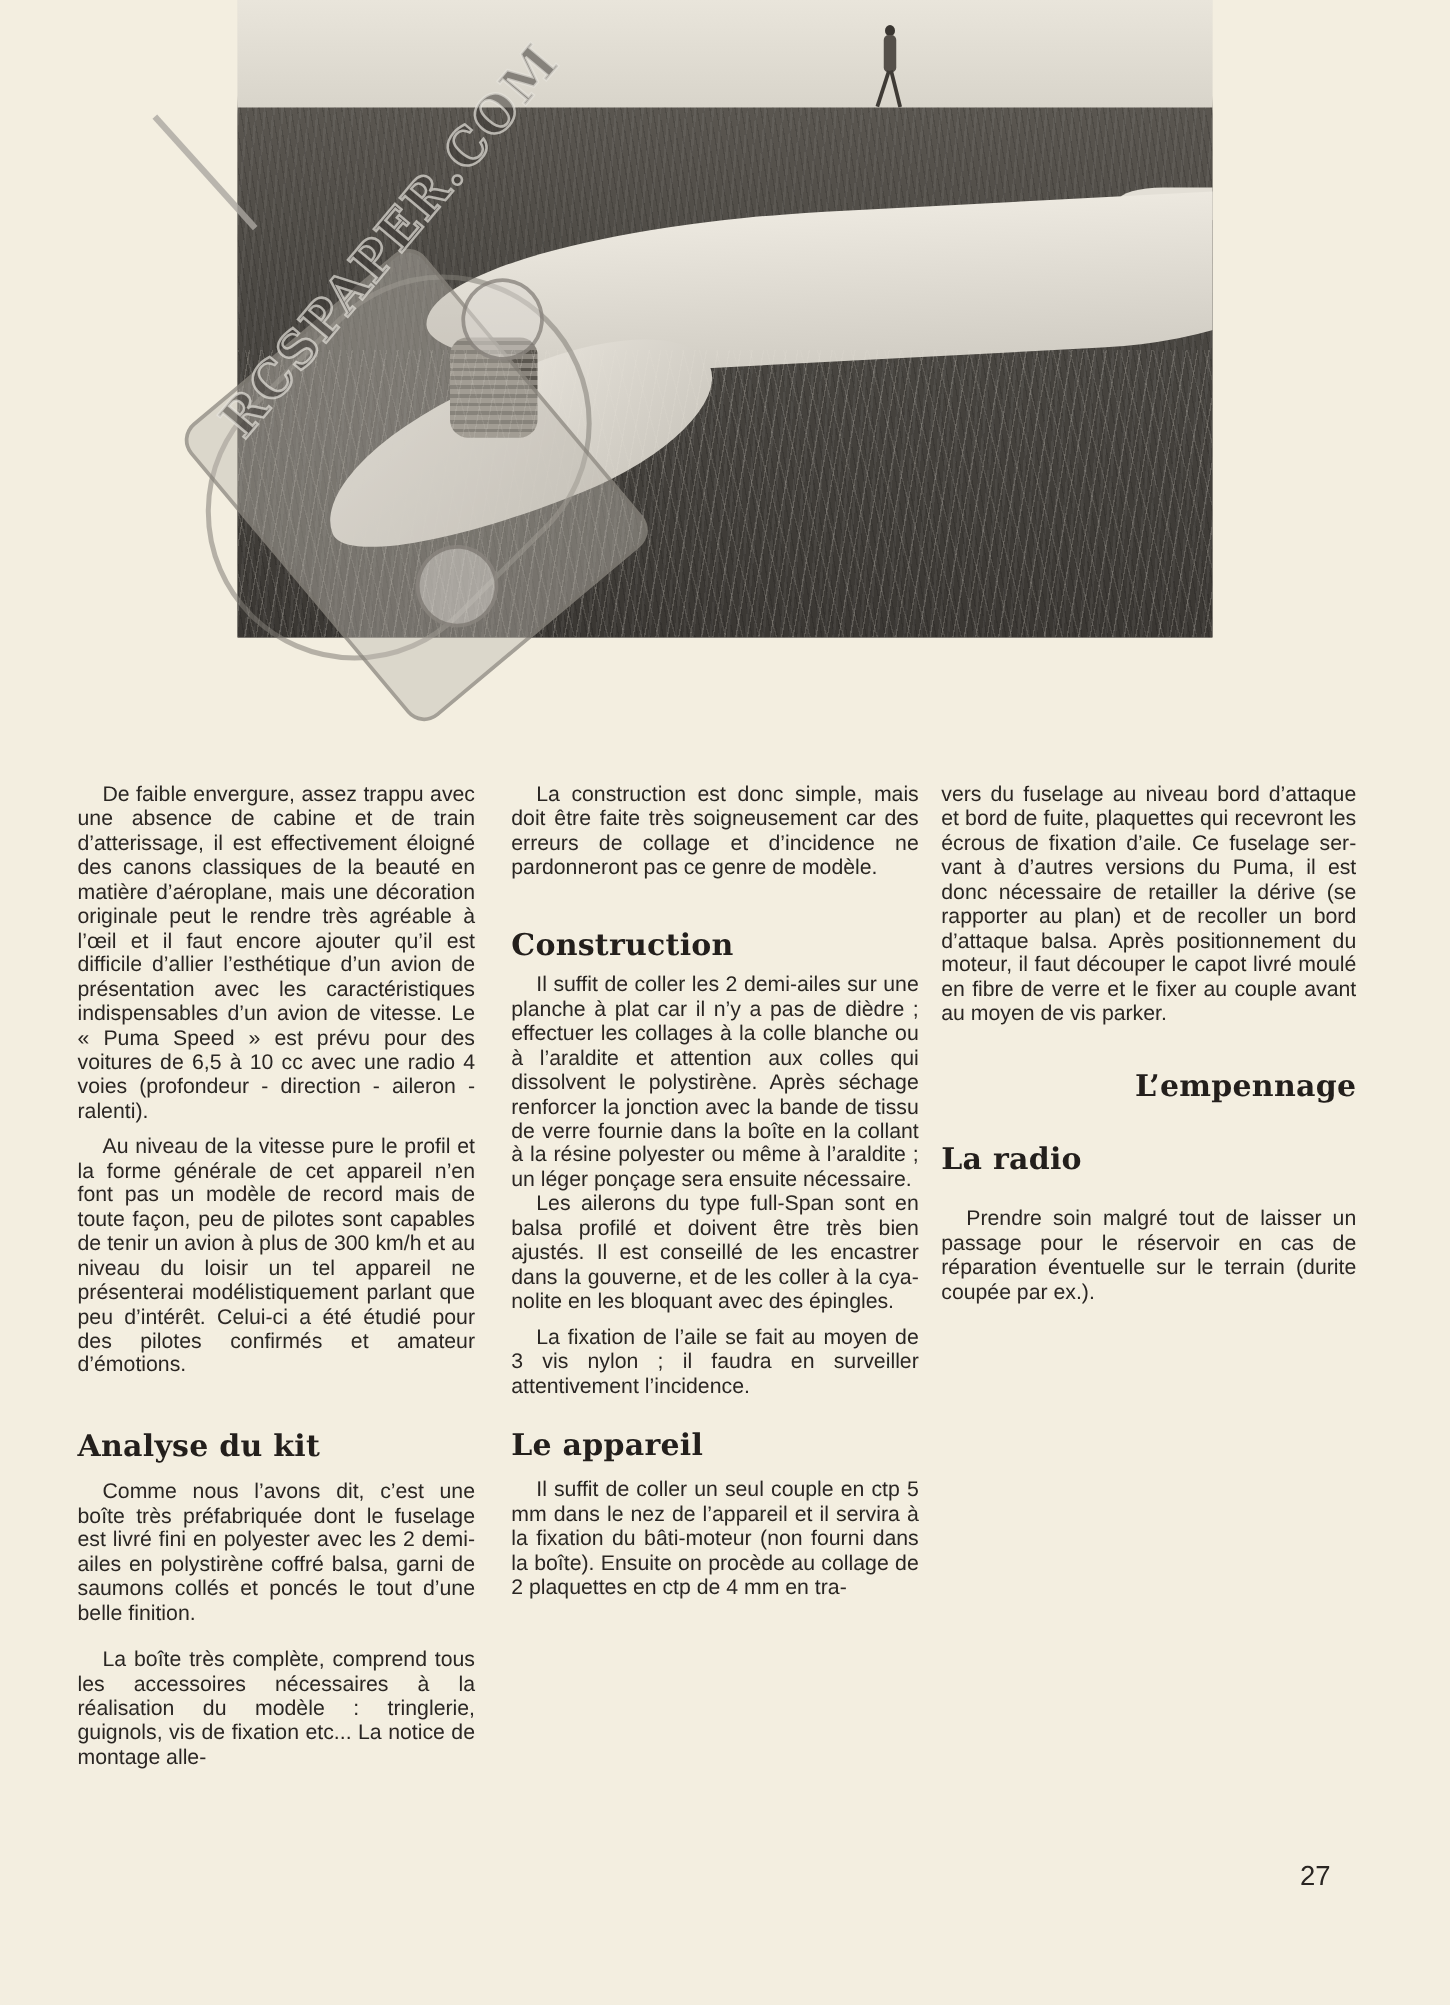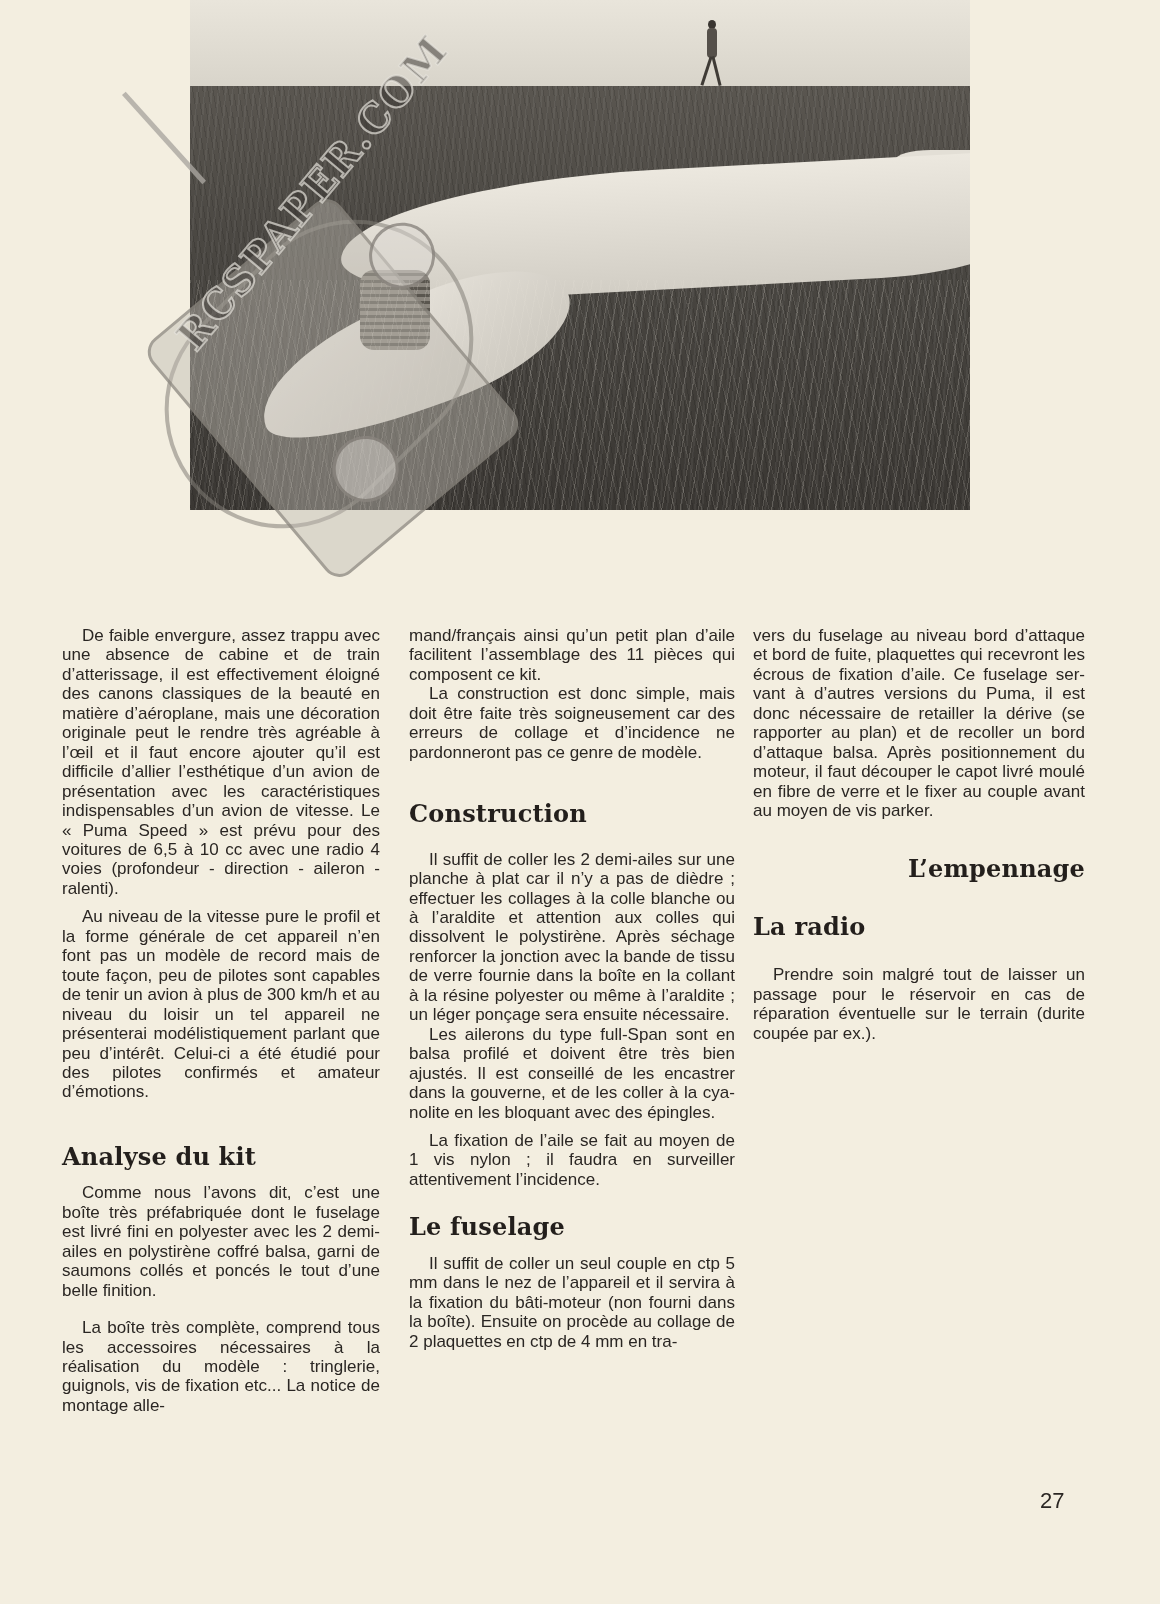--- a/index.html
+++ b/index.html
@@ -66,21 +66,21 @@
   .col p.gap { margin-top: 9px; }
   .col p.noindent { text-indent: 0; }
   .col1 { left: 62px; width: 318px; }
   .col2 { left: 409px; width: 326px; }
   .col3 { left: 753px; width: 332px; }
   h2 {
     font-family: "DejaVu Serif", "Liberation Serif", serif; font-weight: bold;
     font-size: 24px; letter-spacing: 0.2px; margin: 0; color: #231f1c; text-align: left;
   }
   .col1 h2 { margin-top: 45px; margin-bottom: 17px; }
-  .col2 h2.h-construction { margin-top: 42px; margin-bottom: 26px; }
+  .col2 h2.h-construction { margin-top: 42px; margin-bottom: 13px; }
   .col2 h2.h-fuselage { margin-top: 28px; margin-bottom: 17px; }
   .col3 h2.h-empennage { margin-top: 38px; margin-bottom: 16px; text-align: right; }
   .col3 h2.h-radio { margin-top: 39px; margin-bottom: 29px; }
   .pagenum { position: absolute; left: 1040px; top: 1488px; font-size: 22px; color: #2a2623; }
 </style>
 </head>
 <body>
 
 <div class="photo">
   <div class="sky"></div>
@@ -110,27 +110,26 @@
 
 <div class="col col1">
   <p>De faible envergure, assez trappu avec une absence de cabine et de train d’atterissage, il est effectivement éloigné des canons classiques de la beauté en matière d’aéroplane, mais une décoration originale peut le rendre très agréable à l’œil et il faut encore ajouter qu’il est difficile d’allier l’esthétique d’un avion de présentation avec les caractéristi­ques indispensables d’un avion de vitesse. Le « Puma Speed » est prévu pour des voitures de 6,5 à 10 cc avec une radio 4 voies (pro­fondeur - direction - aileron - ralenti).</p>
   <p class="gap">Au niveau de la vitesse pure le profil et la forme générale de cet appareil n’en font pas un modèle de record mais de toute façon, peu de pilotes sont capables de tenir un avion à plus de 300 km/h et au niveau du loisir un tel appareil ne présenterai modélistiquement par­lant que peu d’intérêt. Celui-ci a été étudié pour des pilotes confir­més et amateur d’émotions.</p>
   <h2>Analyse du kit</h2>
   <p>Comme nous l’avons dit, c’est une boîte très préfabriquée dont le fuselage est livré fini en polyester avec les 2 demi-ailes en polysti­rène coffré balsa, garni de sau­mons collés et poncés le tout d’une belle finition.</p>
   <p class="gap" style="margin-top:18px">La boîte très complète, com­prend tous les accessoires néces­saires à la réalisation du modèle : tringlerie, guignols, vis de fixation etc... La notice de montage alle-</p>
 </div>
 
 <div class="col col2">
-  <p class="noindent">mand/français ainsi qu’un petit plan d’aile facilitent l’assemblage des 11 pièces qui composent ce kit.</p>
   <p>La construction est donc simple, mais doit être faite très soi­gneusement car des erreurs de collage et d’incidence ne pardon­neront pas ce genre de modèle.</p>
   <h2 class="h-construction">Construction</h2>
   <p>Il suffit de coller les 2 demi-ailes sur une planche à plat car il n’y a pas de dièdre ; effectuer les collages à la colle blanche ou à l’araldite et attention aux colles qui dissolvent le polystirène. Après séchage renforcer la jonction avec la bande de tissu de verre fournie dans la boîte en la collant à la résine polyester ou même à l’aral­dite ; un léger ponçage sera ensuite nécessaire.</p>
   <p>Les ailerons du type full-Span sont en balsa profilé et doivent être très bien ajustés. Il est conseillé de les encastrer dans la gouverne, et de les coller à la cya­nolite en les bloquant avec des épingles.</p>
-  <p class="gap">La fixation de l’aile se fait au moyen de 1 vis nylon ; il faudra en surveiller attentivement l’inci­dence.</p>
-  <h2 class="h-fuselage">Le fuselage</h2>
+  <p class="gap">La fixation de l’aile se fait au moyen de 3 vis nylon ; il faudra en surveiller attentivement l’inci­dence.</p>
+  <h2 class="h-fuselage">Le appareil</h2>
   <p>Il suffit de coller un seul couple en ctp 5 mm dans le nez de l’appa­reil et il servira à la fixation du bâti-moteur (non fourni dans la boîte). Ensuite on procède au collage de 2 plaquettes en ctp de 4 mm en tra-</p>
 </div>
 
 <div class="col col3">
   <p class="noindent">vers du fuselage au niveau bord d’attaque et bord de fuite, pla­quettes qui recevront les écrous de fixation d’aile. Ce fuselage ser­vant à d’autres versions du Puma, il est donc nécessaire de retailler la dérive (se rapporter au plan) et de recoller un bord d’attaque balsa. Après positionnement du moteur, il faut découper le capot livré moulé en fibre de verre et le fixer au couple avant au moyen de vis parker.</p>
   <h2 class="h-empennage">L’empennage</h2>
   <h2 class="h-radio">La radio</h2>
   <p class="gap">Prendre soin malgré tout de lais­ser un passage pour le réservoir en cas de réparation éventuelle sur le terrain (durite coupée par ex.).</p>
 </div>
 

